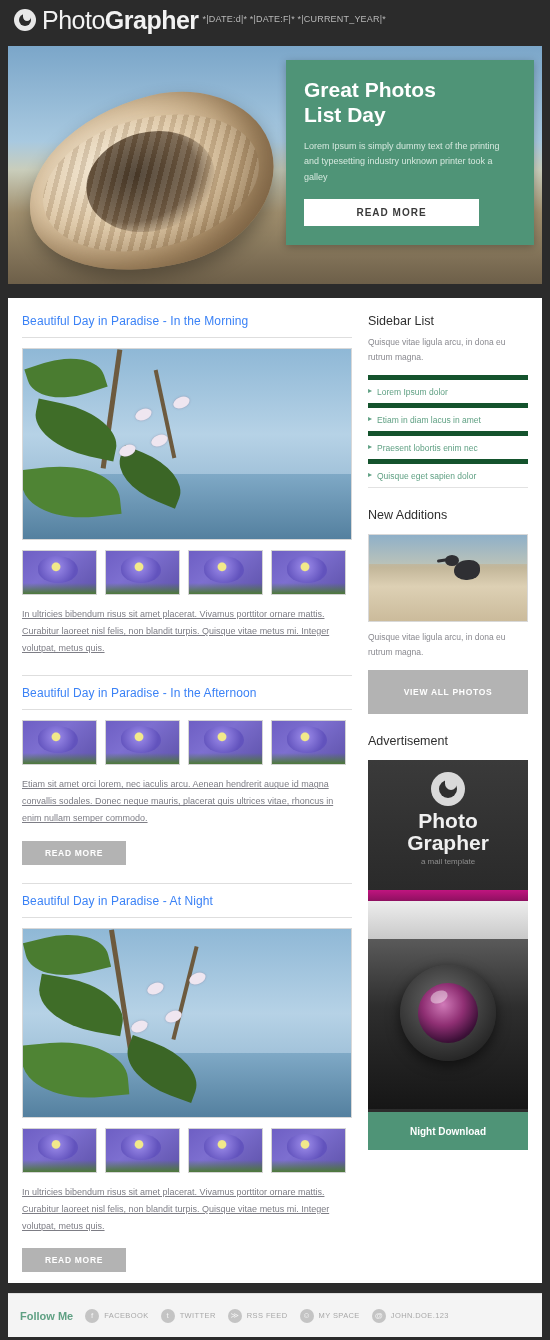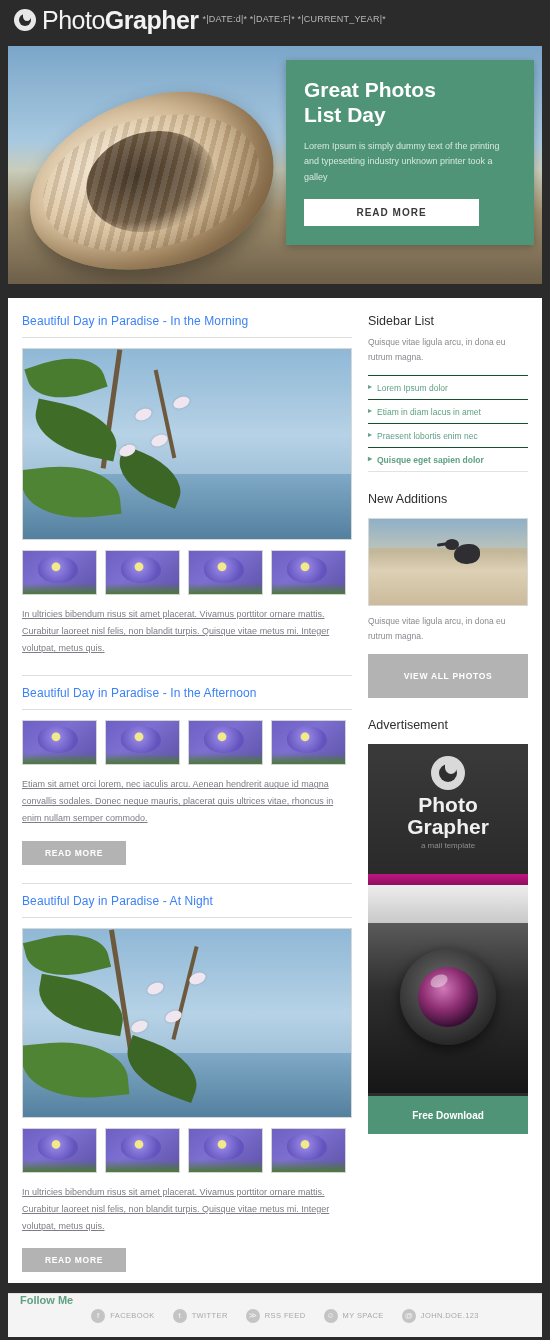--- a/index.html
+++ b/index.html
@@ -129,24 +129,24 @@
     margin-top: 13px; display: block; width: 104px; height: 24px; background: #b3b3b3;
     border: none; color: #ffffff; font-size: 8.5px; font-weight: 700; letter-spacing: .7px;
     font-family: inherit; cursor: pointer;
   }
 
   
   .side-title { font-size: 12.5px; color: #2e2e2e; font-weight: 400; }
   .side-intro { margin-top: 7px; font-size: 8.5px; line-height: 1.8; color: #8a8a90; }
   .side-list { list-style: none; margin-top: 9px; }
   .side-list li {
-    border-top: 1px solid #14532d; padding: 7px 0 6px 9px; position: relative;
+    border-top: 5px solid #14532d; padding: 7px 0 6px 9px; position: relative;
     font-size: 8.5px; color: #5fa083;
   }
-  .side-list li:last-child { border-bottom: 1px solid #e2e2e2; font-weight: bold; }
+  .side-list li:last-child { border-bottom: 1px solid #e2e2e2; }
   .side-list li::before {
     content: "\25B8"; position: absolute; left: 0; top: 6px; color: #5fa083; font-size: 8px;
   }
 
   .side-photo {
     width: 100%; height: 88px; border: 1px solid #d8d8d8; position: relative; overflow: hidden;
     background: linear-gradient(to bottom, #9fbad0 0%, #c3b79a 38%, #ddd0b4 60%, #cbbb9b 100%);
   }
   .side-photo .bird {
     position: absolute; left: 54%; top: 30%; width: 26px; height: 20px; background: #2f2f33;
@@ -217,21 +217,21 @@
   }
   .ad-btn {
     position: absolute; left: 0; right: 0; bottom: 0; height: 38px; background: #4f9477;
     border: none; color: #ffffff; font-size: 10px; font-weight: 700;
     font-family: inherit; cursor: pointer;
   }
 
   
   .footer {
     margin: 10px 8px 0 8px; background: #f4f4f4; height: 44px;
-    display: flex; padding: 0 12px; gap: 18px;
+    display: flex; align-items: center; padding: 0 12px; gap: 12px;
     border-top: 1px solid #e0e0e0;
   }
   .follow { font-size: 11px; font-weight: 700; color: #5fa083; white-space: nowrap; }
   .social { display: flex; align-items: center; gap: 5px; }
   .social-dot {
     width: 14px; height: 14px; border-radius: 50%; background: #c4c4c4;
     color: #f4f4f4; font-size: 8px; line-height: 14px; text-align: center; flex: none;
   }
   .social-label { font-size: 7.5px; color: #a8a8a8; letter-spacing: .4px; white-space: nowrap; }
 </style>
@@ -359,21 +359,21 @@
             <span>Photo</span>
             <span>Grapher</span>
           </div>
           <div class="ad-tag">a mail template</div>
         </div>
         <div class="ad-bar"></div>
         <div class="ad-mid"></div>
         <div class="ad-lens">
           <div class="lens-ring"></div>
         </div>
-        <button class="ad-btn">Free Download</button>
+        <button class="ad-btn">Night Download</button>
       </div>
     </div>
   </div>
 
   <div class="footer">
     <div class="follow">Follow Me</div>
     <div class="social">
       <div class="social-dot">f</div>
       <div class="social-label">FACEBOOK</div>
     </div>

